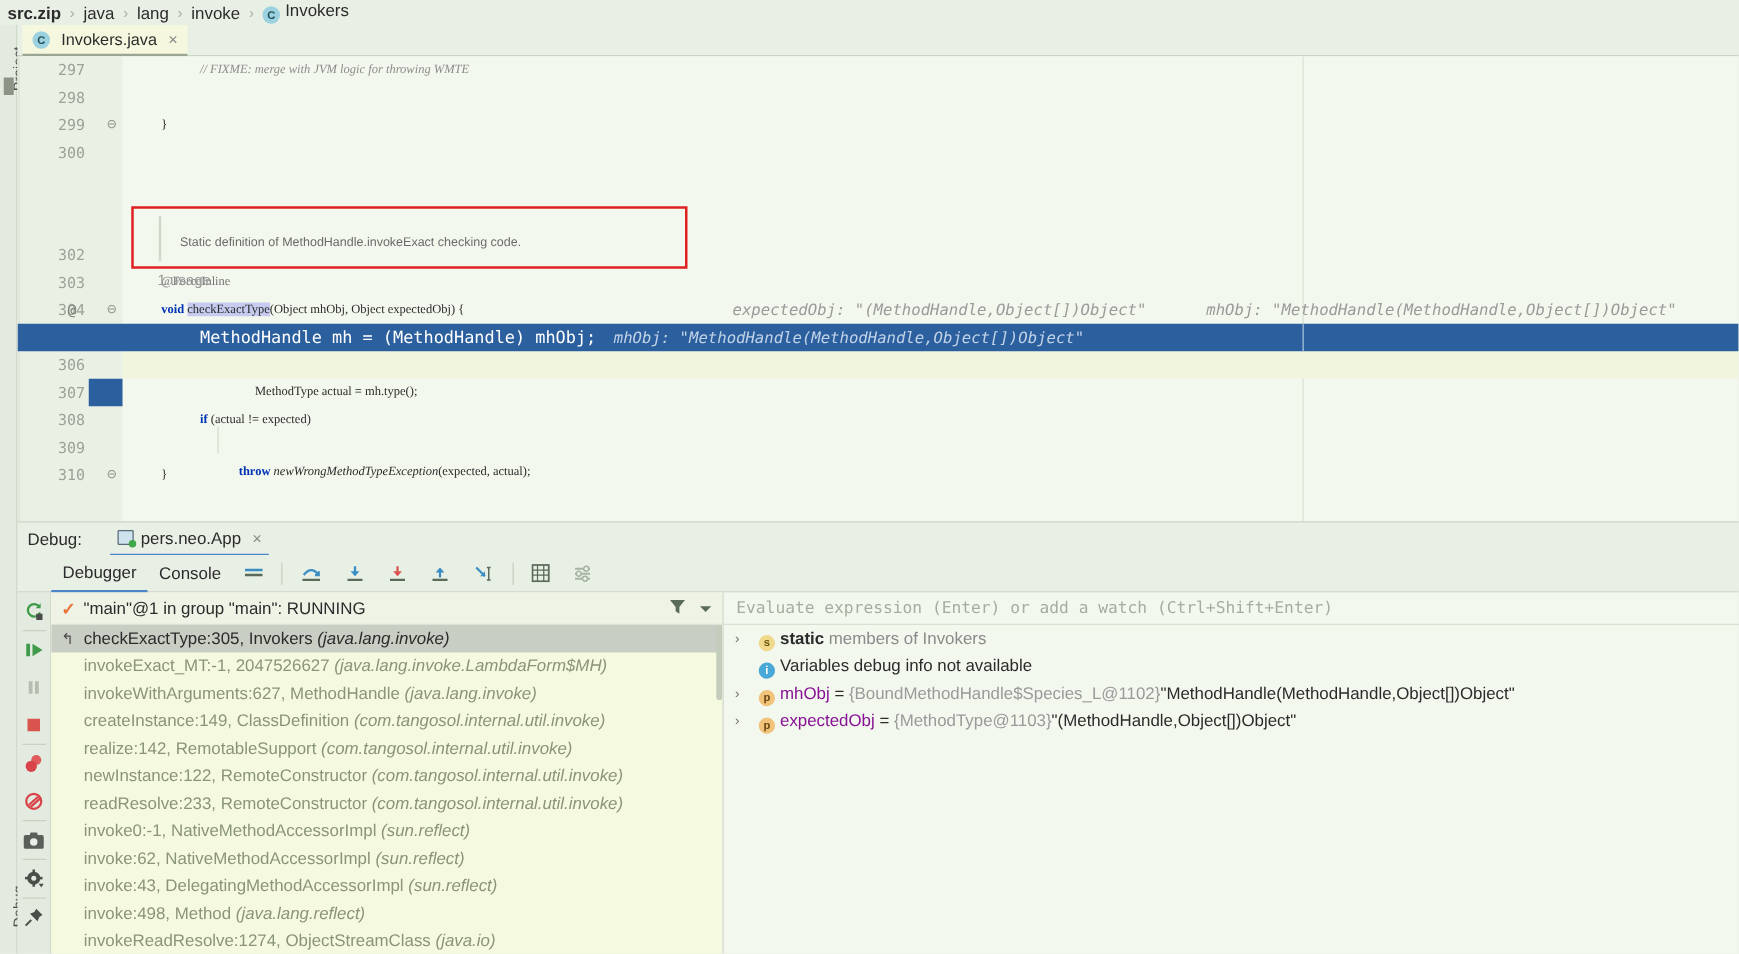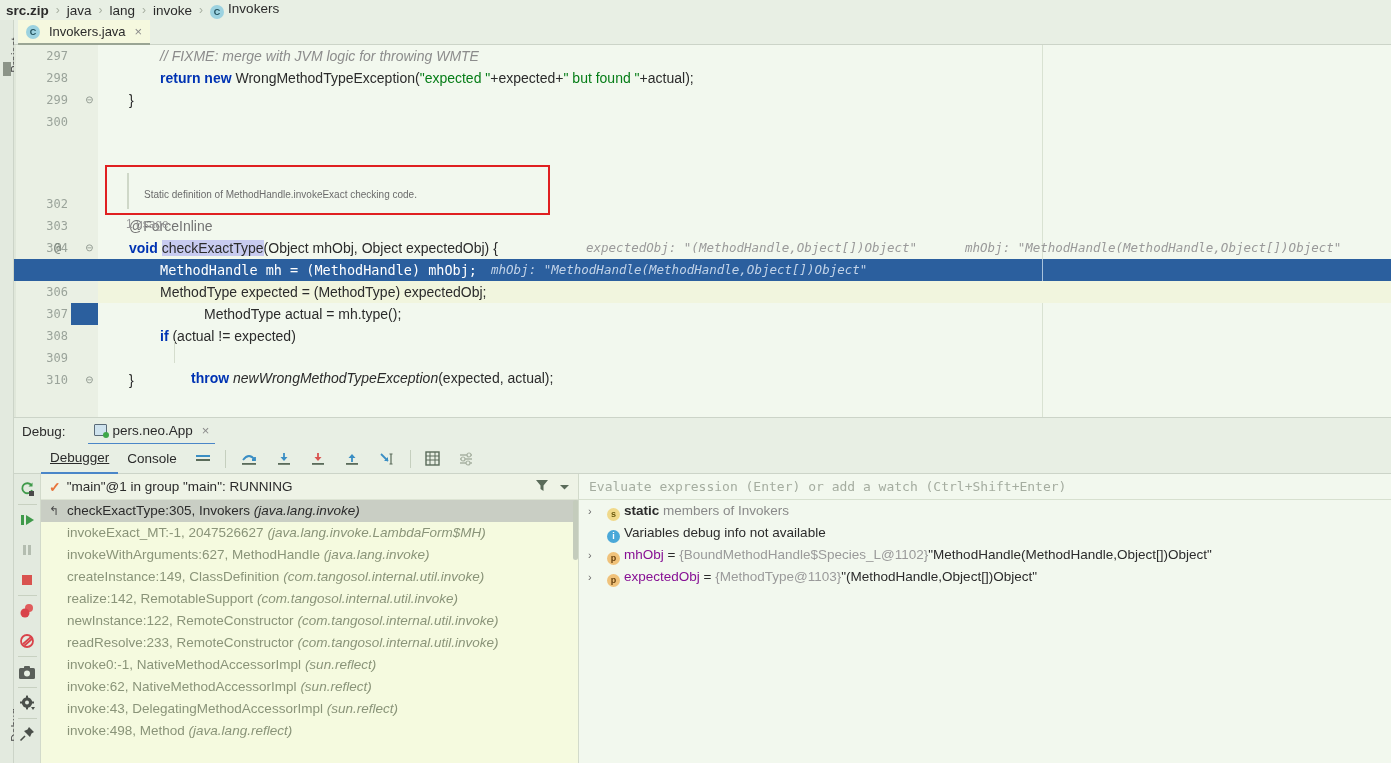--- a/index.html
+++ b/index.html
@@ -85,21 +85,21 @@
     position: absolute; font-family: "DejaVu Sans Mono", monospace;
     font-size: 12px; color: #7f887f; line-height: 22px; height: 22px;
   }
   .fold {
     position: absolute; left: 70px; width: 11px; height: 22px; line-height: 22px;
     text-align: center; color: #8d968d; font-size: 10px;
   }
 
   .crow {
     position: absolute; left: 0; height: 22px; line-height: 22px;
-    font-family: Liberation Sans, sans-serif; font-size: 14px;
+    font-family: Liberation Serif, serif; font-size: 10px;
     white-space: pre; color: #2b2b2b;
   }
   .hl-line {
     position: absolute; left: 0; top: 258px; width: 1377px; height: 22px;
     background: #2b5f9e;
   }
   .hl-line .sub { position: absolute; top: 0; }
   .caret-line {
     position: absolute; left: 84px; top: 236px; width: 1293px; height: 22px;
     background: #f1f5de;
@@ -162,21 +162,21 @@
 
   .dbg-toolbar {
     position: absolute; left: 14px; top: 444px; width: 1377px; height: 30px;
     background: #e8efe4; display: flex; align-items: center; gap: 0;
     border-bottom: 1px solid #ccd4c8;
   }
   .tb-item {
     display: flex; align-items: center; justify-content: center;
     height: 30px; padding: 0 9px; font-size: 13.5px; color: #2b2b2b;
   }
-  .tb-item.sel { border-bottom: 2px solid #4a86c8; text-decoration: underline; }
+  .tb-item.sel { border-bottom: 2px solid #4a86c8; }
   .tb-div { width: 1px; height: 18px; background: #c5cfbe; margin: 0 5px; }
 
   .dbg-left-strip {
     position: absolute; left: 14px; top: 474px; width: 27px; height: 289px;
     background: #e3eadf; border-right: 1px solid #d2dacb;
     display: flex; flex-direction: column; align-items: center;
   }
   .dbg-left-strip .ic {
     width: 27px; height: 30px; display: flex; align-items: center; justify-content: center;
   }
@@ -296,40 +296,38 @@
 
     <div class="fold" style="top:44px;">⊖</div>
     <div class="fold" style="top:192px;">⊖</div>
     <div class="fold" style="top:324px;">⊖</div>
     <div class="gmark" style="left:40px; top:192px;">@</div>
 
     <div class="exec-gutter"></div>
 
     <div class="crow" style="top:0px;  left:146px;"><span class="c">// FIXME: merge with JVM logic for throwing WMTE</span></div>
 
-    <div class="crow" style="top:22px; left:146px;"><span class="k">return</span> <span class="k">new</span> WrongMethodTypeException(<span class="s">"expected "</span>+expected+<span class="s">" but found "</span>+actual);</div>
 
     <div class="crow" style="top:44px; left:115px;">}</div>
 
     <div class="crow" style="top:148px; left:115px;"><span class="c">/*non-public*/</span> <span class="k">static</span></div>
 
     <div class="crow" style="top:170px; left:115px;"><span class="an">@ForceInline</span></div>
 
     <div class="crow" style="top:192px; left:115px;"><span class="k">void</span> <span class="sel-ident">checkExactType</span>(Object mhObj, Object expectedObj) {</div>
     <div class="hint" style="position:absolute; top:192px; left:572px; line-height:22px;">expectedObj: "(MethodHandle,Object[])Object"</div>
     <div class="hint" style="position:absolute; top:192px; left:951px; line-height:22px;">mhObj: "MethodHandle(MethodHandle,Object[])Object"</div>
 
     <div class="hl-line" style="top:214px;">
       <div class="sub" style="left:146px; line-height:22px;
            font-family:'DejaVu Sans Mono',monospace; font-size:13.5px; color:#ffffff;">MethodHandle mh = (MethodHandle) mhObj;</div>
       <div class="sub hint-on-blue" style="left:477px; line-height:22px;">mhObj: "MethodHandle(MethodHandle,Object[])Object"</div>
       <div class="sub" style="left:1028px; top:0; width:1px; height:22px; background:#a9c3dd;"></div>
     </div>
 
-    <div class="crow" style="top:236px; left:146px;">MethodType expected = (MethodType) expectedObj;</div>
     <div class="crow" style="top:258px; left:146px;padding-left:44px;">MethodType actual = mh.type();</div>
     <div class="crow" style="top:280px; left:146px;"><span class="k">if</span> (actual != expected)</div>
     <div class="crow" style="top:302px; left:177px;margin-top:20px;"><span class="k">throw</span> <span class="it">newWrongMethodTypeException</span>(expected, actual);</div>
     <div class="crow" style="top:324px; left:115px;">}</div>
     <div style="position:absolute; left:160px; top:296px; width:1px; height:22px; background:#d5ddcd;"></div>
 
     <div class="usage">1 usage</div>
 
     <div class="docbox">
       <div class="bar"></div>
@@ -537,20 +535,24 @@
         <span class="pkg">(sun.reflect)</span>
       </div>
       <div class="frame-row">
         <span>invoke:43, DelegatingMethodAccessorImpl</span>
         <span class="pkg">(sun.reflect)</span>
       </div>
       <div class="frame-row">
         <span>invoke:498, Method</span>
         <span class="pkg">(java.lang.reflect)</span>
       </div>
+      <div class="frame-row">
+        <span>invokeReadResolve:1274, ObjectStreamClass</span>
+        <span class="pkg">(java.io)</span>
+      </div>
     </div>
 
     <div class="frames-scroll"></div>
   </div>
 
   <div class="vars">
     <div class="eval-bar">
       <span>Evaluate expression (Enter) or add a watch (Ctrl+Shift+Enter)</span>
     </div>
 

